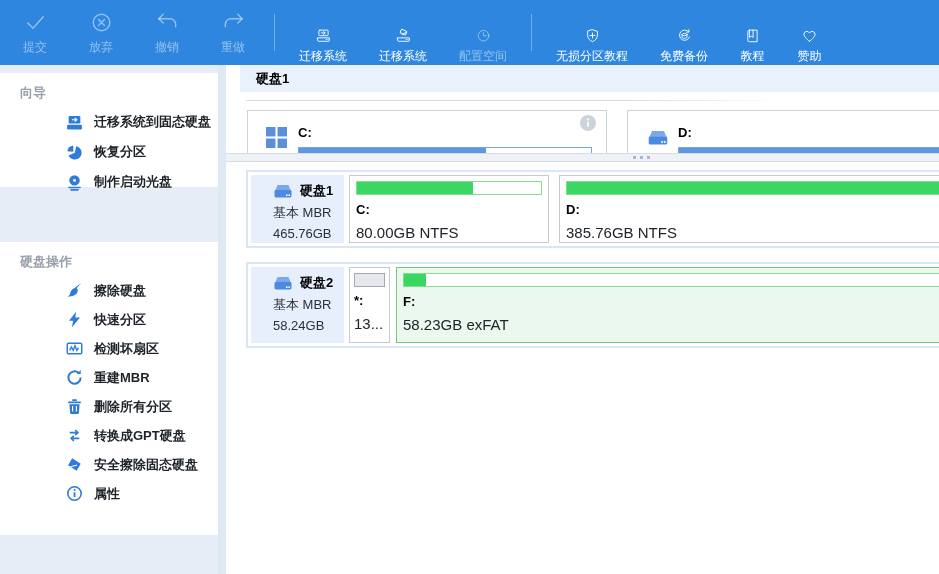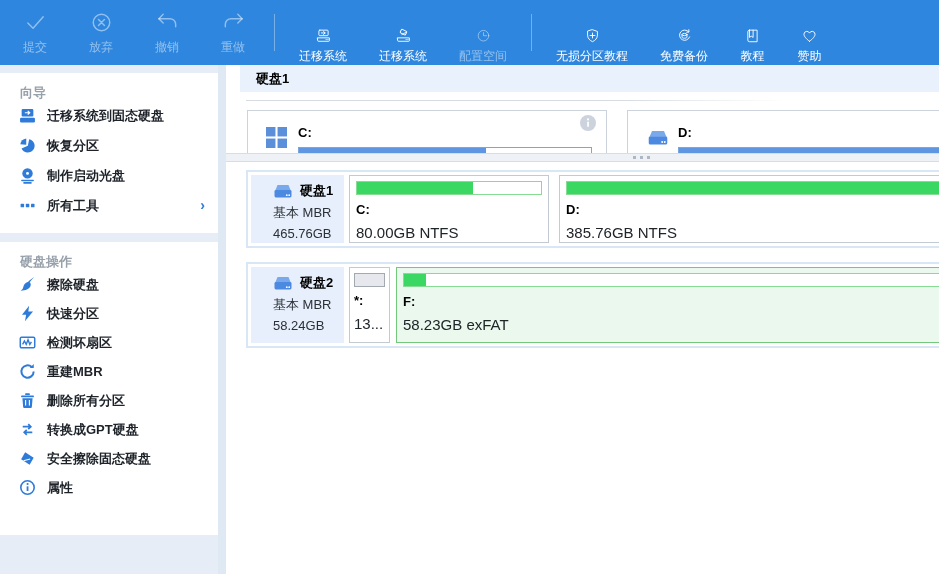--- a/index.html
+++ b/index.html
@@ -15,25 +15,25 @@
   .tb-btn.fixed { width:66px; }
   .tb-btn.pad { padding:0 16px;margin-top:28px; }
   .tb-btn.disabled { color:rgba(255,255,255,.48); }
   .tb-btn svg { width:25px; height:25px; stroke:currentColor; fill:none; stroke-width:1.5;
                 stroke-linecap:round; stroke-linejoin:round; }
   .tb-sep { width:1px; background:rgba(255,255,255,.35); margin:14px 8px; }
 
   
   .sidebar { position:absolute; left:0; top:65px; width:218px; height:509px; background:#e7edf6; }
   .side-panel { position:absolute; left:0; width:218px; background:#fff; }
-  .panel-wizard { top:8px; height:160px; }
+  .panel-wizard { top:8px; height:114px; }
   .panel-disk { top:177px; height:293px; }
   .side-h { color:#98a1ab; font-size:13px; font-weight:bold; padding:11px 0 5px 20px; }
-  .side-item { display:flex; height:30px; padding-left:19px;
-               font-size:13px; font-weight:bold; color:#1e232a; position:relative; cursor:default; }
+  .side-item { display:flex; align-items:center; height:30px; padding-left:19px;
+               font-size:13px; font-weight:bold; color:#1e232a; position:relative; cursor:default;margin-left:47px; }
   .panel-disk .side-item { height:29px; }
   .side-item svg { width:17px; height:17px; margin-right:11px; flex:none; }
   .si-fill { fill:#2f7bd9; }
   .chev { position:absolute; right:13px; color:#2f7bd9; font-size:14px; font-weight:bold; }
   .gap-strip { position:absolute; left:218px; top:65px; width:8px; height:509px; background:#dfe9f4; }
 
   
   .main { position:absolute; left:226px; top:65px; width:831px; height:509px; background:#fff; }
   .tab { position:absolute; left:14px; right:0; top:0; height:27px; background:#e9f2fc;
          display:flex; align-items:center; padding-left:16px; font-size:13px; font-weight:bold; color:#000; }
@@ -196,31 +196,20 @@
         <svg viewBox="0 0 16 16">
             <g fill="#2f7bd9">
               <circle cx="8" cy="6" r="4.9"></circle>
               <rect x="2" y="12" width="12" height="1.5" rx=".7"></rect>
               <rect x="4" y="14.2" width="8" height="1.5" rx=".7"></rect>
             </g>
             <circle cx="8" cy="6" r="1.4" fill="#fff"></circle>
           </svg>
         <span>制作启动光盘</span>
       </div>
-      <div class="side-item">
-        <svg viewBox="0 0 16 16">
-            <g fill="#2f7bd9">
-              <rect x="1.5" y="6.4" width="3.3" height="3.3" rx=".6"></rect>
-              <rect x="6.4" y="6.4" width="3.3" height="3.3" rx=".6"></rect>
-              <rect x="11.3" y="6.4" width="3.3" height="3.3" rx=".6"></rect>
-            </g>
-          </svg>
-        <span>所有工具</span>
-        <span class="chev">›</span>
-      </div>
     </div>
 
     <div class="side-panel panel-disk">
       <div class="side-h">硬盘操作</div>
       <div class="side-item">
         <svg viewBox="0 0 16 16">
             <g fill="#2f7bd9">
               <path d="M14.2 1l-4.4 5.2-1.2-1z"></path>
               <path d="M9.6 5.4c1.6 1 2 2.8.9 4.7-1.1 2-3.8 3.5-9 3.7 1.8-1.2 2.2-2.2 2.6-3.8.5-2 2.2-4.3 5.5-4.6z"></path>
             </g>

